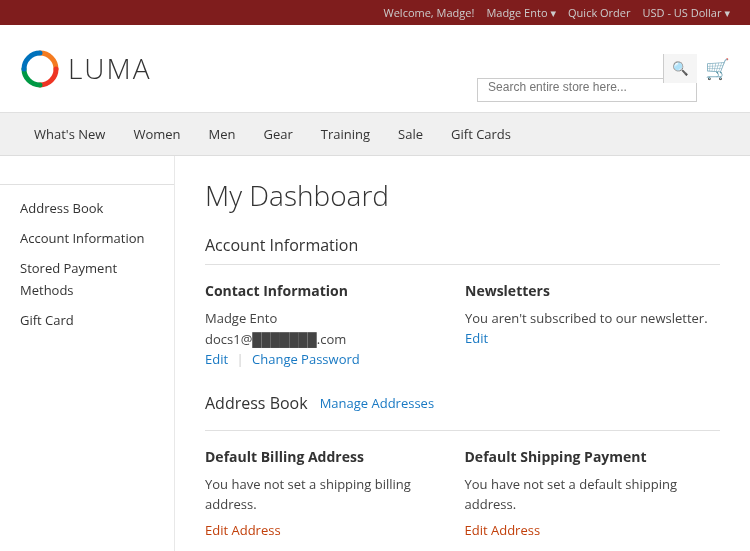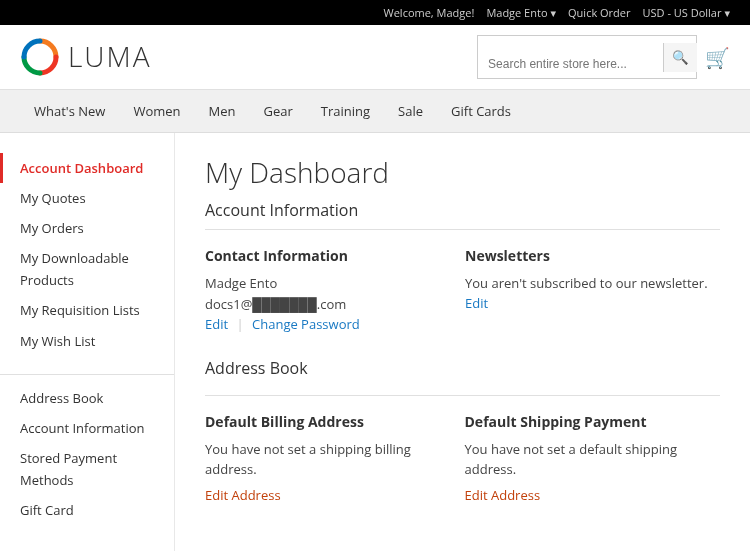--- a/index.html
+++ b/index.html
@@ -1,20 +1,20 @@
 <!DOCTYPE html>
 <html><head>
   <meta charset="utf-8">
   <style>
     * { box-sizing: border-box; margin: 0; padding: 0; }
     body { font-family: 'Open Sans', Arial, sans-serif; font-size: 13px; color: #333; background: #fff; }
 
     
     .top-bar {
-      background: #000000;
+      background: #7f1d1d;
       color: #ccc;
       font-size: 11px;
       padding: 5px 20px;
       display: flex;
       justify-content: flex-end;
       align-items: flex-start;
       gap: 12px;
     }
     .top-bar a, .top-bar span { color: #ccc; text-decoration: none; cursor: pointer; }
     .top-bar .dropdown { display: flex; align-items: center; gap: 3px; }
@@ -27,25 +27,26 @@
       justify-content: space-between;
       padding: 10px 20px;
       border-bottom: 1px solid #e0e0e0;
     }
     .logo-area { display: flex; align-items: flex-start; gap: 8px; }
     .logo-text { font-size: 28px; font-weight: 300; color: #333; letter-spacing: 2px; }
     .search-area { display: flex; align-items: center; gap: 8px; }
     .search-wrapper { position: relative; display: flex; align-items: center; }
     .search-wrapper input {
       border: 1px solid #ccc;
-      padding: 21px 30px 7px 10px;
+      padding: 1px 30px 7px 10px;
       font-size: 12px;
       width: 220px;
       color: #999;
       outline: none;
+      margin-top: 43px;
     }
     .search-icon-btn {
       position: absolute;
       right: 0;
       background: #f5f5f5;
       border: none;
       border-left: 1px solid #ccc;
       padding: 7px 8px;
       cursor: pointer;
       color: #666;
@@ -108,21 +109,21 @@
 
     
     .content {
       flex: 1;
       padding: 20px 30px;
     }
     .page-title {
       font-size: 28px;
       font-weight: 300;
       color: #333;
-      margin-bottom: 8px;
+      margin-bottom: 20px;
     }
     .section-title {
       font-size: 16px;
       font-weight: 400;
       color: #333;
       border-bottom: 1px solid #e0e0e0;
       padding-bottom: 8px;
       margin-bottom: 16px;
     }
     .info-grid {
@@ -231,28 +232,20 @@
   <a class="nav-item">Men</a>
   <a class="nav-item">Gear</a>
   <a class="nav-item">Training</a>
   <a class="nav-item">Sale</a>
   <a class="nav-item">Gift Cards</a>
 </nav>
 
 <div class="main-layout">
 
   <aside class="sidebar">
-    <div class="sidebar-section">
-      <a class="sidebar-item active">Account Dashboard</a>
-      <a class="sidebar-item">My Quotes</a>
-      <a class="sidebar-item">My Orders</a>
-      <a class="sidebar-item">My Downloadable Products</a>
-      <a class="sidebar-item">My Requisition Lists</a>
-      <a class="sidebar-item">My Wish List</a>
-    </div>
     <hr class="sidebar-divider">
     <div class="sidebar-section">
       <a class="sidebar-item">Address Book</a>
       <a class="sidebar-item">Account Information</a>
       <a class="sidebar-item">Stored Payment Methods</a>
       <a class="sidebar-item">Gift Card</a>
 
     </div>
 
   </aside>
@@ -275,20 +268,21 @@
       </div>
       <div class="info-block">
         <h3>Newsletters</h3>
         <p>You aren't subscribed to our newsletter.</p>
         <a class="link">Edit</a>
       </div>
     </div>
 
     <div class="section-header">
       <h2 class="section-title" style="border-bottom:none; margin-bottom:0; padding-bottom:0;">Address Book</h2>
+      <a class="manage-link">Manage Addresses</a>
     </div>
     <hr style="border:none; border-top:1px solid #e0e0e0; margin-bottom:16px;">
 
     <div class="address-grid">
       <div class="address-block">
         <h3>Default Billing Address</h3>
         <p>You have not set a shipping billing address.</p>
         <a class="link">Edit Address</a>
       </div>
       <div class="address-block">

